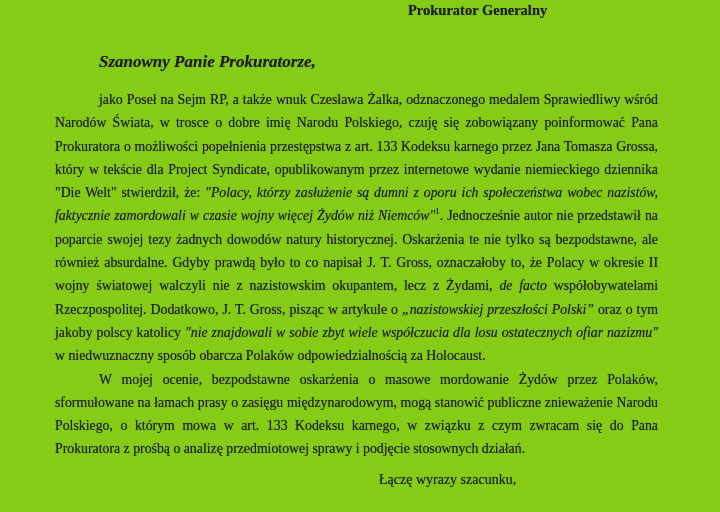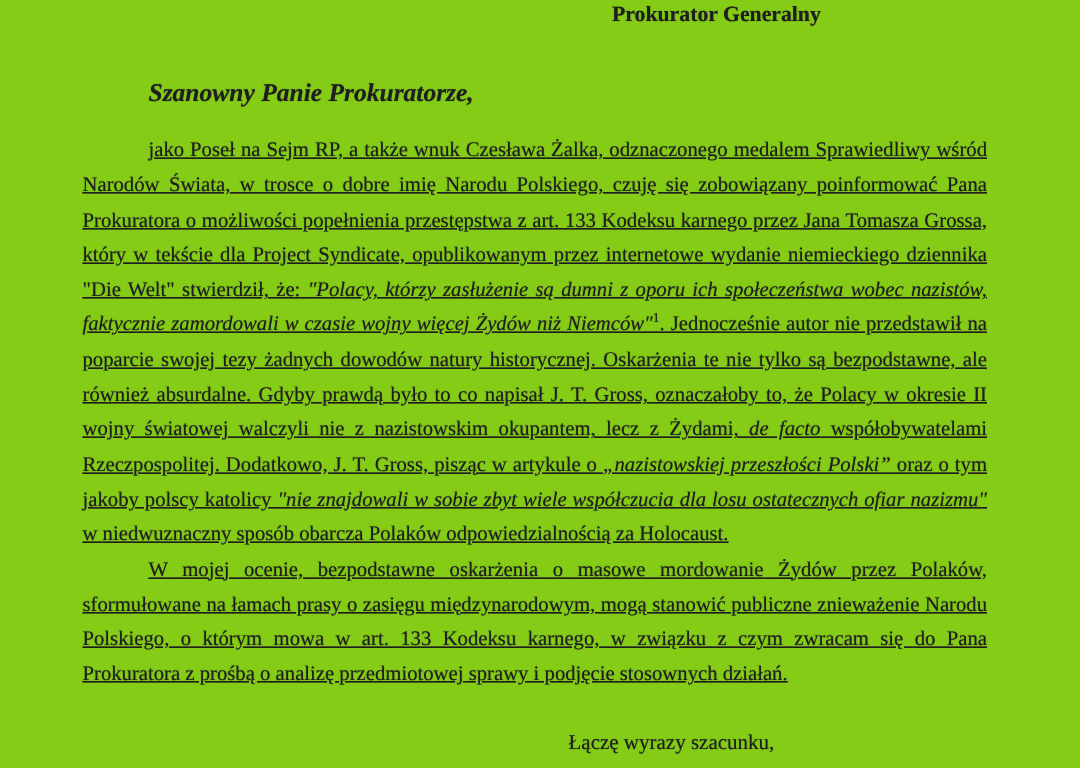--- a/index.html
+++ b/index.html
@@ -40,33 +40,32 @@
     left: 55px;
     width: 603px;
     font-size: 13.8px;
     line-height: 23.3px;
     text-align: justify;
   }
   .letter-body p {
     margin: 0;
     padding: 0;
     text-indent: 44px;
-    text-decoration: underline;
   }
   .run-italic {
     font-style: italic;
   }
   .footnote-ref {
     font-size: 9px;
     line-height: 0;
     vertical-align: super;
   }
   .closing {
     position: absolute;
-    top: 488px;
+    top: 472px;
     left: 379px;
     font-size: 14px;
     white-space: nowrap;
   }
 </style>
 </head>
 <body>
 
 <div class="page">
 

